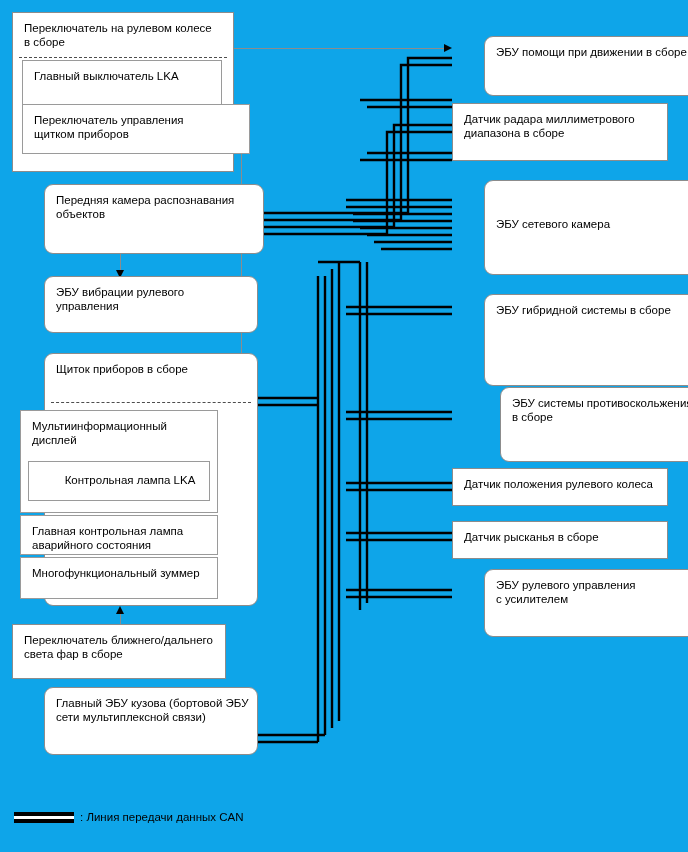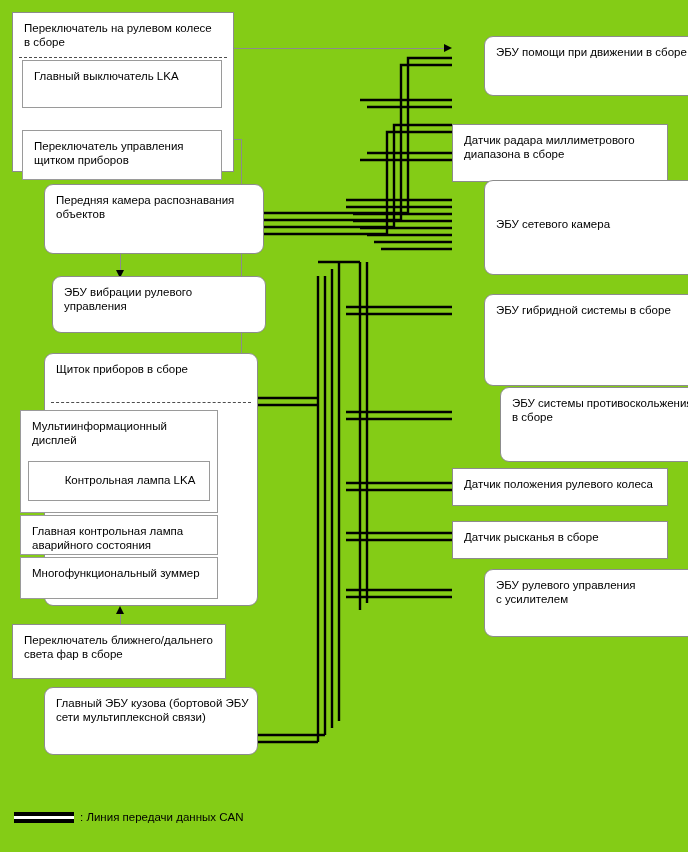--- a/index.html
+++ b/index.html
@@ -6,21 +6,21 @@
   html,body{margin:0;padding:0;background:#ffffff;}
   body{
     font-family:"Liberation Sans","DejaVu Sans",sans-serif;
     color:#000000;
   }
   #canvas{
     position:relative;
     width:688px;
     height:852px;
     overflow:hidden;
-    background:#84cc16;
+    background:#0ea5e9;
   }
   
   .box{
     position:absolute;
     box-sizing:border-box;
     background:#ffffff;
     border:1px solid #8c8c8c;
     font-size:11.5px;
     line-height:14px;
     color:#000;
@@ -174,31 +174,31 @@
   <div class="arrow up" style="left:116px;top:606px;"></div>
 
   <div class="box" style="left:12px;top:12px;width:222px;height:160px;">
     <div class="lbl">Переключатель на рулевом колесе
 в сборе</div>
     <div class="dashsep" style="top:44px;"></div>
   </div>
   <div class="box inner" style="left:22px;top:60px;width:200px;height:48px;">
     <div class="lbl">Главный выключатель LKA</div>
   </div>
-  <div class="box inner" style="left:22px;top:130px;width:200px;height:50px;">
+  <div class="box inner" style="left:22px;top:104px;width:228px;height:50px;">
     <div class="lbl">Переключатель управления
 щитком приборов</div>
   </div>
 
   <div class="box round" style="left:12px;top:184px;width:220px;height:70px;">
     <div class="lbl">Передняя камера распознавания
 объектов</div>
   </div>
 
-  <div class="box round" style="left:20px;top:276px;width:214px;height:57px;">
+  <div class="box round" style="left:12px;top:276px;width:214px;height:57px;">
     <div class="lbl">ЭБУ вибрации рулевого управления</div>
   </div>
 
   <div class="box round" style="left:12px;top:353px;width:214px;height:253px;">
     <div class="lbl">Щиток приборов в сборе</div>
     <div class="dashsep" style="top:48px;"></div>
   </div>
   <div class="box inner" style="left:20px;top:410px;width:198px;height:103px;">
     <div class="lbl">Мультиинформационный дисплей</div>
   </div>
@@ -220,21 +220,21 @@
 
   <div class="box round" style="left:12px;top:687px;width:214px;height:68px;">
     <div class="lbl">Главный ЭБУ кузова (бортовой ЭБУ
 сети мультиплексной связи)</div>
   </div>
 
   <div class="box round" style="left:452px;top:36px;width:216px;height:60px;">
     <div class="lbl">ЭБУ помощи при движении в сборе</div>
   </div>
 
-  <div class="box" style="left:452px;top:103px;width:216px;height:58px;margin-top:21px;">
+  <div class="box" style="left:452px;top:103px;width:216px;height:58px;">
     <div class="lbl">Датчик радара миллиметрового
 диапазона в сборе</div>
   </div>
 
   <div class="box round" style="left:452px;top:180px;width:216px;height:95px;">
     <div class="lbl" style="top:36px;">ЭБУ сетевого камера</div>
   </div>
 
   <div class="box round" style="left:452px;top:294px;width:216px;height:92px;padding-left:8px;">
     <div class="lbl">ЭБУ гибридной системы в сборе</div>

